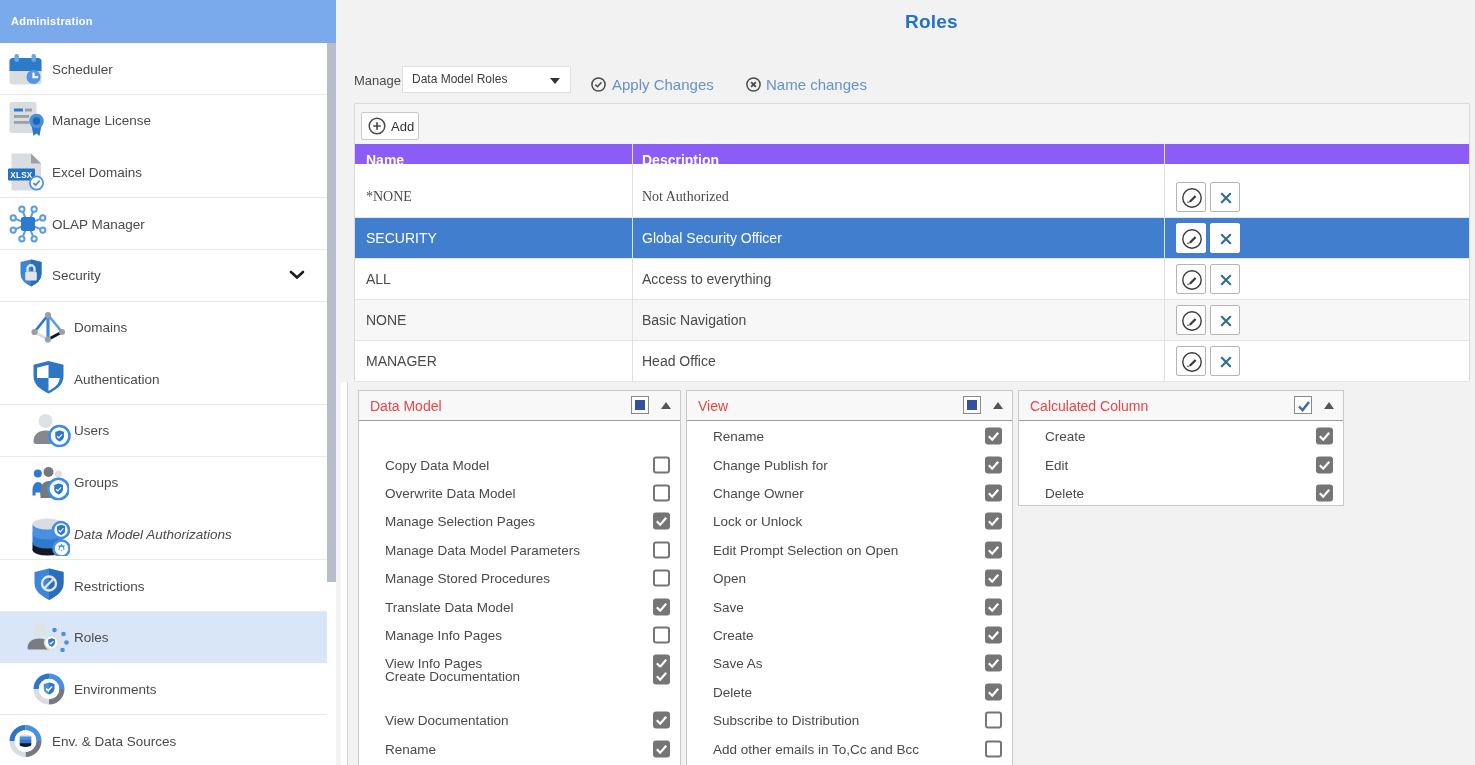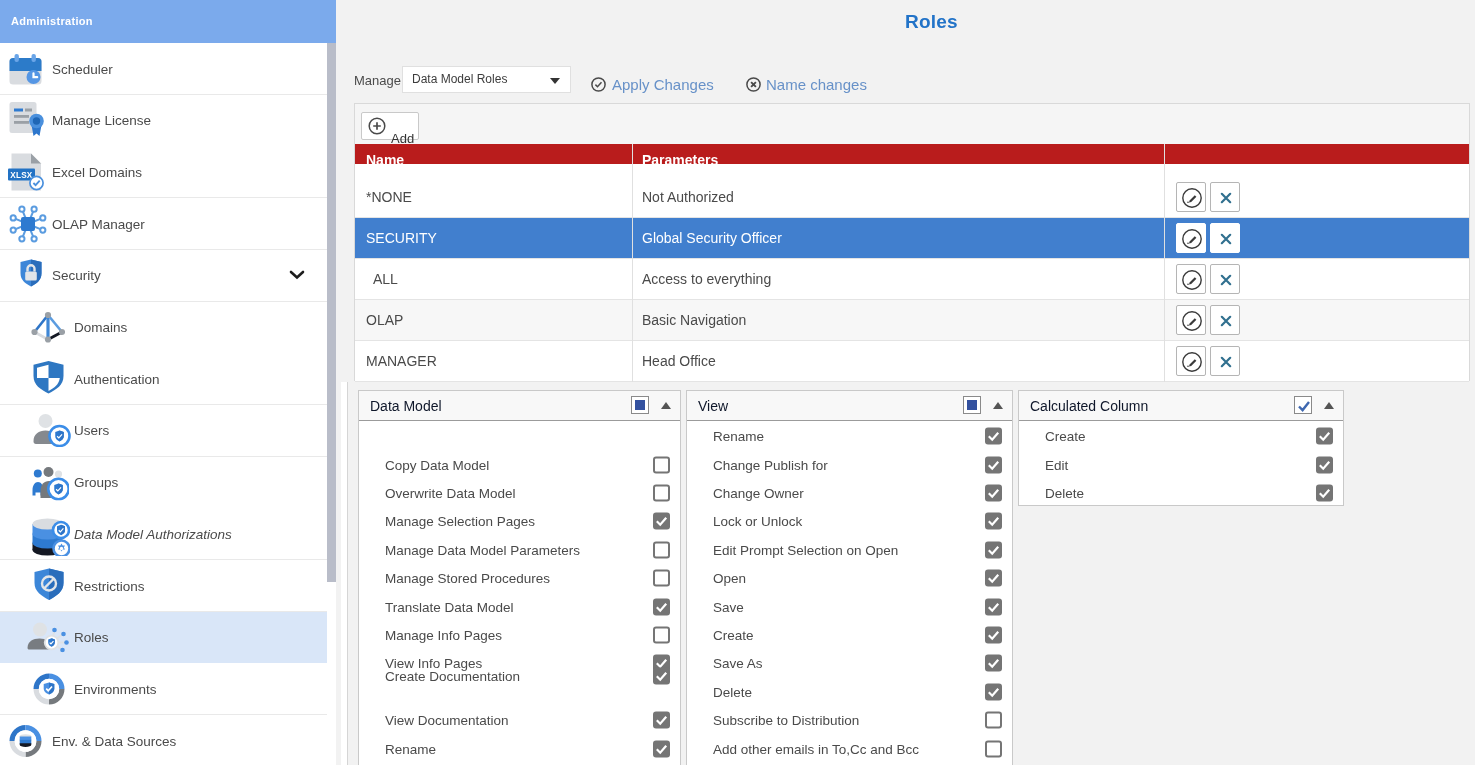--- a/index.html
+++ b/index.html
@@ -29,40 +29,40 @@
 #ddarrow{position:absolute;right:10px;top:11px;width:0;height:0;
   border-left:5px solid transparent;border-right:5px solid transparent;border-top:6px solid #333;}
 .linkbtn{position:absolute;top:76px;height:18px;font-size:15px;color:#6791c8;}
 .linkico{position:absolute;top:77px;width:15px;height:15px;}
 
 #table{position:absolute;left:354px;top:103px;width:1116px;height:278px;background:#fff;
   border:1px solid #d9d9d9;}
 #toolbar{position:absolute;left:0;top:0;width:1114px;height:40px;background:#f5f5f5;}
 #addbtn{position:absolute;left:6px;top:8px;width:58px;height:28px;background:#fff;
   border:1px solid #c9c9c9;border-radius:2px;}
-#addbtn span{position:absolute;left:29px;top:6px;font-size:13px;color:#333;margin-top:12px;}
+#addbtn span{position:absolute;left:29px;top:6px;font-size:13px;color:#333;}
 #addbtn svg{position:absolute;left:6px;top:4px;}
-#thead{position:absolute;left:0;top:40px;width:1114px;height:20px;background:#b91c1c;}
+#thead{position:absolute;left:0;top:40px;width:1114px;height:20px;background:#8b5cf6;}
 .th{position:absolute;top:0;height:33px;color:#fff;font-size:14px;font-weight:600;
   line-height:33px;}
 .trow{position:absolute;left:0;width:1114px;height:41px;border-bottom:1px solid #e4e4e4;}
 .td{position:absolute;top:0;height:40px;font-size:14px;color:#4a4a4a;line-height:40px;}
 .trow.sel2{background:#417fce;}
 .trow.sel2 .abtn{border-color:#fff;}
 .trow.sel2 .td{color:#fff;}
 .vline{position:absolute;top:40px;width:1px;height:238px;background:#e0e0e0;}
 .hvline{position:absolute;top:0;width:1px;height:33px;background:#d9dde3;}
 .abtn{position:absolute;width:30px;height:30px;background:#fff;border:1px solid #b5b5b5;
   border-radius:2px;}
 .abtn svg{position:absolute;left:4px;top:4px;}
 
 .panel{position:absolute;background:#fff;border:1px solid #c9c9c9;}
 .phead{position:absolute;left:0;top:0;width:100%;height:30px;background:#f8f8f8;
   border-bottom:1px solid #9b9b9b;}
-.phead .ptitle{position:absolute;left:11px;top:7px;font-size:14px;color:#0f172a;}
+.phead .ptitle{position:absolute;left:11px;top:7px;font-size:14px;color:#ef4444;}
 .hcb{position:absolute;top:5px;width:18px;height:18px;background:#fff;border:1px solid #8a8a8a;}
 .hcb .ind{position:absolute;left:3px;top:3px;width:10px;height:10px;background:#33519f;}
 .hcb svg{position:absolute;left:1px;top:1px;}
 .coll{position:absolute;top:11px;width:0;height:0;border-left:5.5px solid transparent;
   border-right:5.5px solid transparent;border-bottom:7px solid #555;}
 .prow{position:absolute;left:0;width:100%;height:28.4px;}
 .ptext{position:absolute;left:26px;top:50%;transform:translateY(-50%);font-size:13.5px;color:#4a4a4a;}
 .cb{position:absolute;right:10px;top:50%;transform:translateY(-50%);width:17px;height:17px;border-radius:3px;}
 .cb.on{background:#757575;}
 .cb.on svg{position:absolute;left:1px;top:1px;}
@@ -324,25 +324,25 @@
       <div id="addbtn">
         <svg width="18" height="18" viewBox="0 0 18 18">
           <circle cx="9" cy="9" r="7.8" fill="none" stroke="#4a4a4a" stroke-width="1.5"></circle>
           <path d="M9 5.2 v7.6 M5.2 9 h7.6" stroke="#4a4a4a" stroke-width="1.7"></path>
         </svg>
         <span>Add</span>
       </div>
     </div>
 <div id="thead">
 <span class="th" style="left:11px;">Name</span>
-<span class="th" style="left:287px;">Parameters</span>
+<span class="th" style="left:287px;">Description</span>
 <div class="hvline" style="left:277px;"></div>
 <div class="hvline" style="left:809px;"></div>
 </div>
-<div class="trow " style="top:73.0px;background:#fff;">
+<div class="trow " style="top:73.0px;background:#fff;font-family:Liberation Serif, serif;">
 <span class="td" style="left:11px;">*NONE</span>
 <span class="td" style="left:287px;">Not Authorized</span>
 <div class="abtn" style="left:821px;top:5px;">
         <svg width="22" height="22" viewBox="0 0 22 22">
           <circle cx="11" cy="11" r="9.2" fill="none" stroke="#3a3a3a" stroke-width="1.4"></circle>
           <path d="M8.6 13.4 l5.2-5.2 l1.6 1.6 l-5.2 5.2 l-2.2 0.6 z" fill="#3a3a3a"></path>
           <circle cx="7" cy="15.2" r="0.8" fill="#3a3a3a"></circle>
         </svg>
       </div>
 <div class="abtn" style="left:855px;top:5px;">
@@ -361,37 +361,37 @@
           <circle cx="7" cy="15.2" r="0.8" fill="#3a3a3a"></circle>
         </svg>
       </div>
 <div class="abtn" style="left:855px;top:5px;">
         <svg width="22" height="22" viewBox="0 0 22 22">
           <path d="M6.8 6.8 l8.4 8.4 M15.2 6.8 l-8.4 8.4" stroke="#31708f" stroke-width="2.2" stroke-linecap="round"></path>
         </svg>
       </div>
 </div>
     <div class="trow " style="top:155.0px;background:#fff;">
-<span class="td" style="left:18px;">ALL</span>
+<span class="td" style="left:11px;">ALL</span>
 <span class="td" style="left:287px;">Access to everything</span>
 <div class="abtn" style="left:821px;top:5px;">
         <svg width="22" height="22" viewBox="0 0 22 22">
           <circle cx="11" cy="11" r="9.2" fill="none" stroke="#3a3a3a" stroke-width="1.4"></circle>
           <path d="M8.6 13.4 l5.2-5.2 l1.6 1.6 l-5.2 5.2 l-2.2 0.6 z" fill="#3a3a3a"></path>
           <circle cx="7" cy="15.2" r="0.8" fill="#3a3a3a"></circle>
         </svg>
       </div>
 <div class="abtn" style="left:855px;top:5px;">
         <svg width="22" height="22" viewBox="0 0 22 22">
           <path d="M6.8 6.8 l8.4 8.4 M15.2 6.8 l-8.4 8.4" stroke="#31708f" stroke-width="2.2" stroke-linecap="round"></path>
         </svg>
       </div>
 </div>
     <div class="trow " style="top:196.0px;background:#f7f7f7;">
-<span class="td" style="left:11px;">OLAP</span>
+<span class="td" style="left:11px;">NONE</span>
 <span class="td" style="left:287px;">Basic Navigation</span>
 <div class="abtn" style="left:821px;top:5px;">
         <svg width="22" height="22" viewBox="0 0 22 22">
           <circle cx="11" cy="11" r="9.2" fill="none" stroke="#3a3a3a" stroke-width="1.4"></circle>
           <path d="M8.6 13.4 l5.2-5.2 l1.6 1.6 l-5.2 5.2 l-2.2 0.6 z" fill="#3a3a3a"></path>
           <circle cx="7" cy="15.2" r="0.8" fill="#3a3a3a"></circle>
         </svg>
       </div>
 <div class="abtn" style="left:855px;top:5px;">
         <svg width="22" height="22" viewBox="0 0 22 22">

